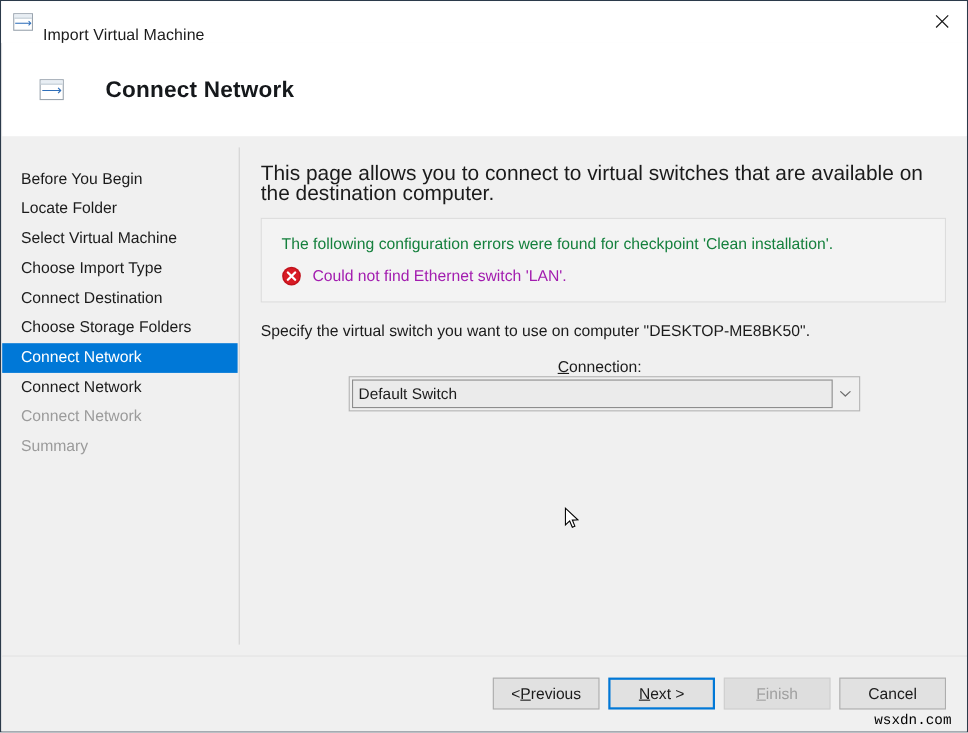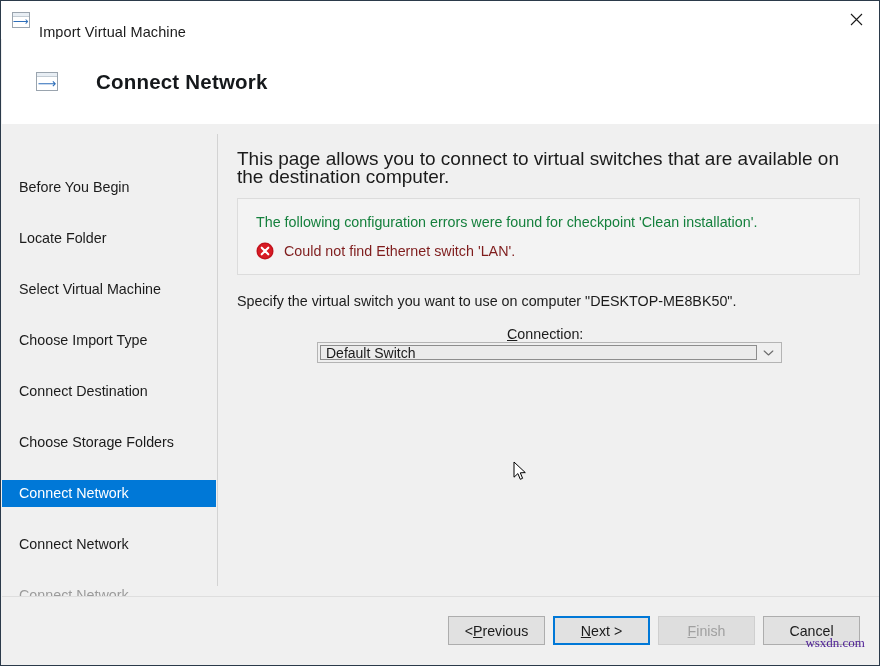--- a/index.html
+++ b/index.html
@@ -136,21 +136,20 @@
   }
   .nav-item {
     height: 27px;
     line-height: 27px;
     padding-left: 17px;
     font-size: 14.3px;
     color: #1b1b1b;
     box-sizing: border-box;
     white-space: nowrap;
     cursor: default;
-    margin-top: 24px;
   }
   .nav-item.selected {
     background: #0078d7;
     color: #ffffff;
   }
   .nav-item.disabled {
     color: #9b9b9b;
   }
 
   
@@ -184,21 +183,21 @@
     align-items: center;
     margin-top: 11px;
   }
   .error-icon {
     width: 18px; height: 18px;
     flex: 0 0 auto;
     margin-right: 10px;
   }
   .error-msg {
     font-size: 14.3px;
-    color: #7f1d1d;
+    color: #a21caf;
   }
 
   .specify-text {
     margin-top: 18px;
     font-size: 14.3px;
     color: #1b1b1b;
   }
 
   .conn-row {
     margin-top: 17px;
@@ -207,21 +206,21 @@
     flex-direction: column;
   }
   .conn-label {
     font-size: 14.3px;
     color: #1b1b1b;
     width: 85px;
     flex: 0 0 auto;
   }
   .combo {
     width: 465px;
-    height: 21px;
+    height: 32px;
     box-sizing: border-box;
     border: 1px solid #b4b4b4;
     background: #efefef;
     display: flex;
     align-items: stretch;
     padding: 2px;
   }
   .combo-field {
     flex: 1 1 auto;
     background: #ebebeb;
@@ -289,24 +288,24 @@
   .btn.disabled {
     color: #a0a0a0;
     background: #dedede;
     border-color: #cfcfcf;
   }
   .ak { text-decoration: underline; }
 
   .watermark {
     position: absolute;
     right: 14px;
-    bottom: 14px;
+    bottom: 3px;
     font-size: 13px;
-    color: #4c1d95;
-    font-family: Liberation Serif, serif;
+    color: #000000;
+    font-family: Liberation Mono, monospace;
   }
 
   
   .cursor {
     position: absolute;
     left: 512px;
     top: 460px;
     width: 14px;
     height: 21px;
     pointer-events: none;

